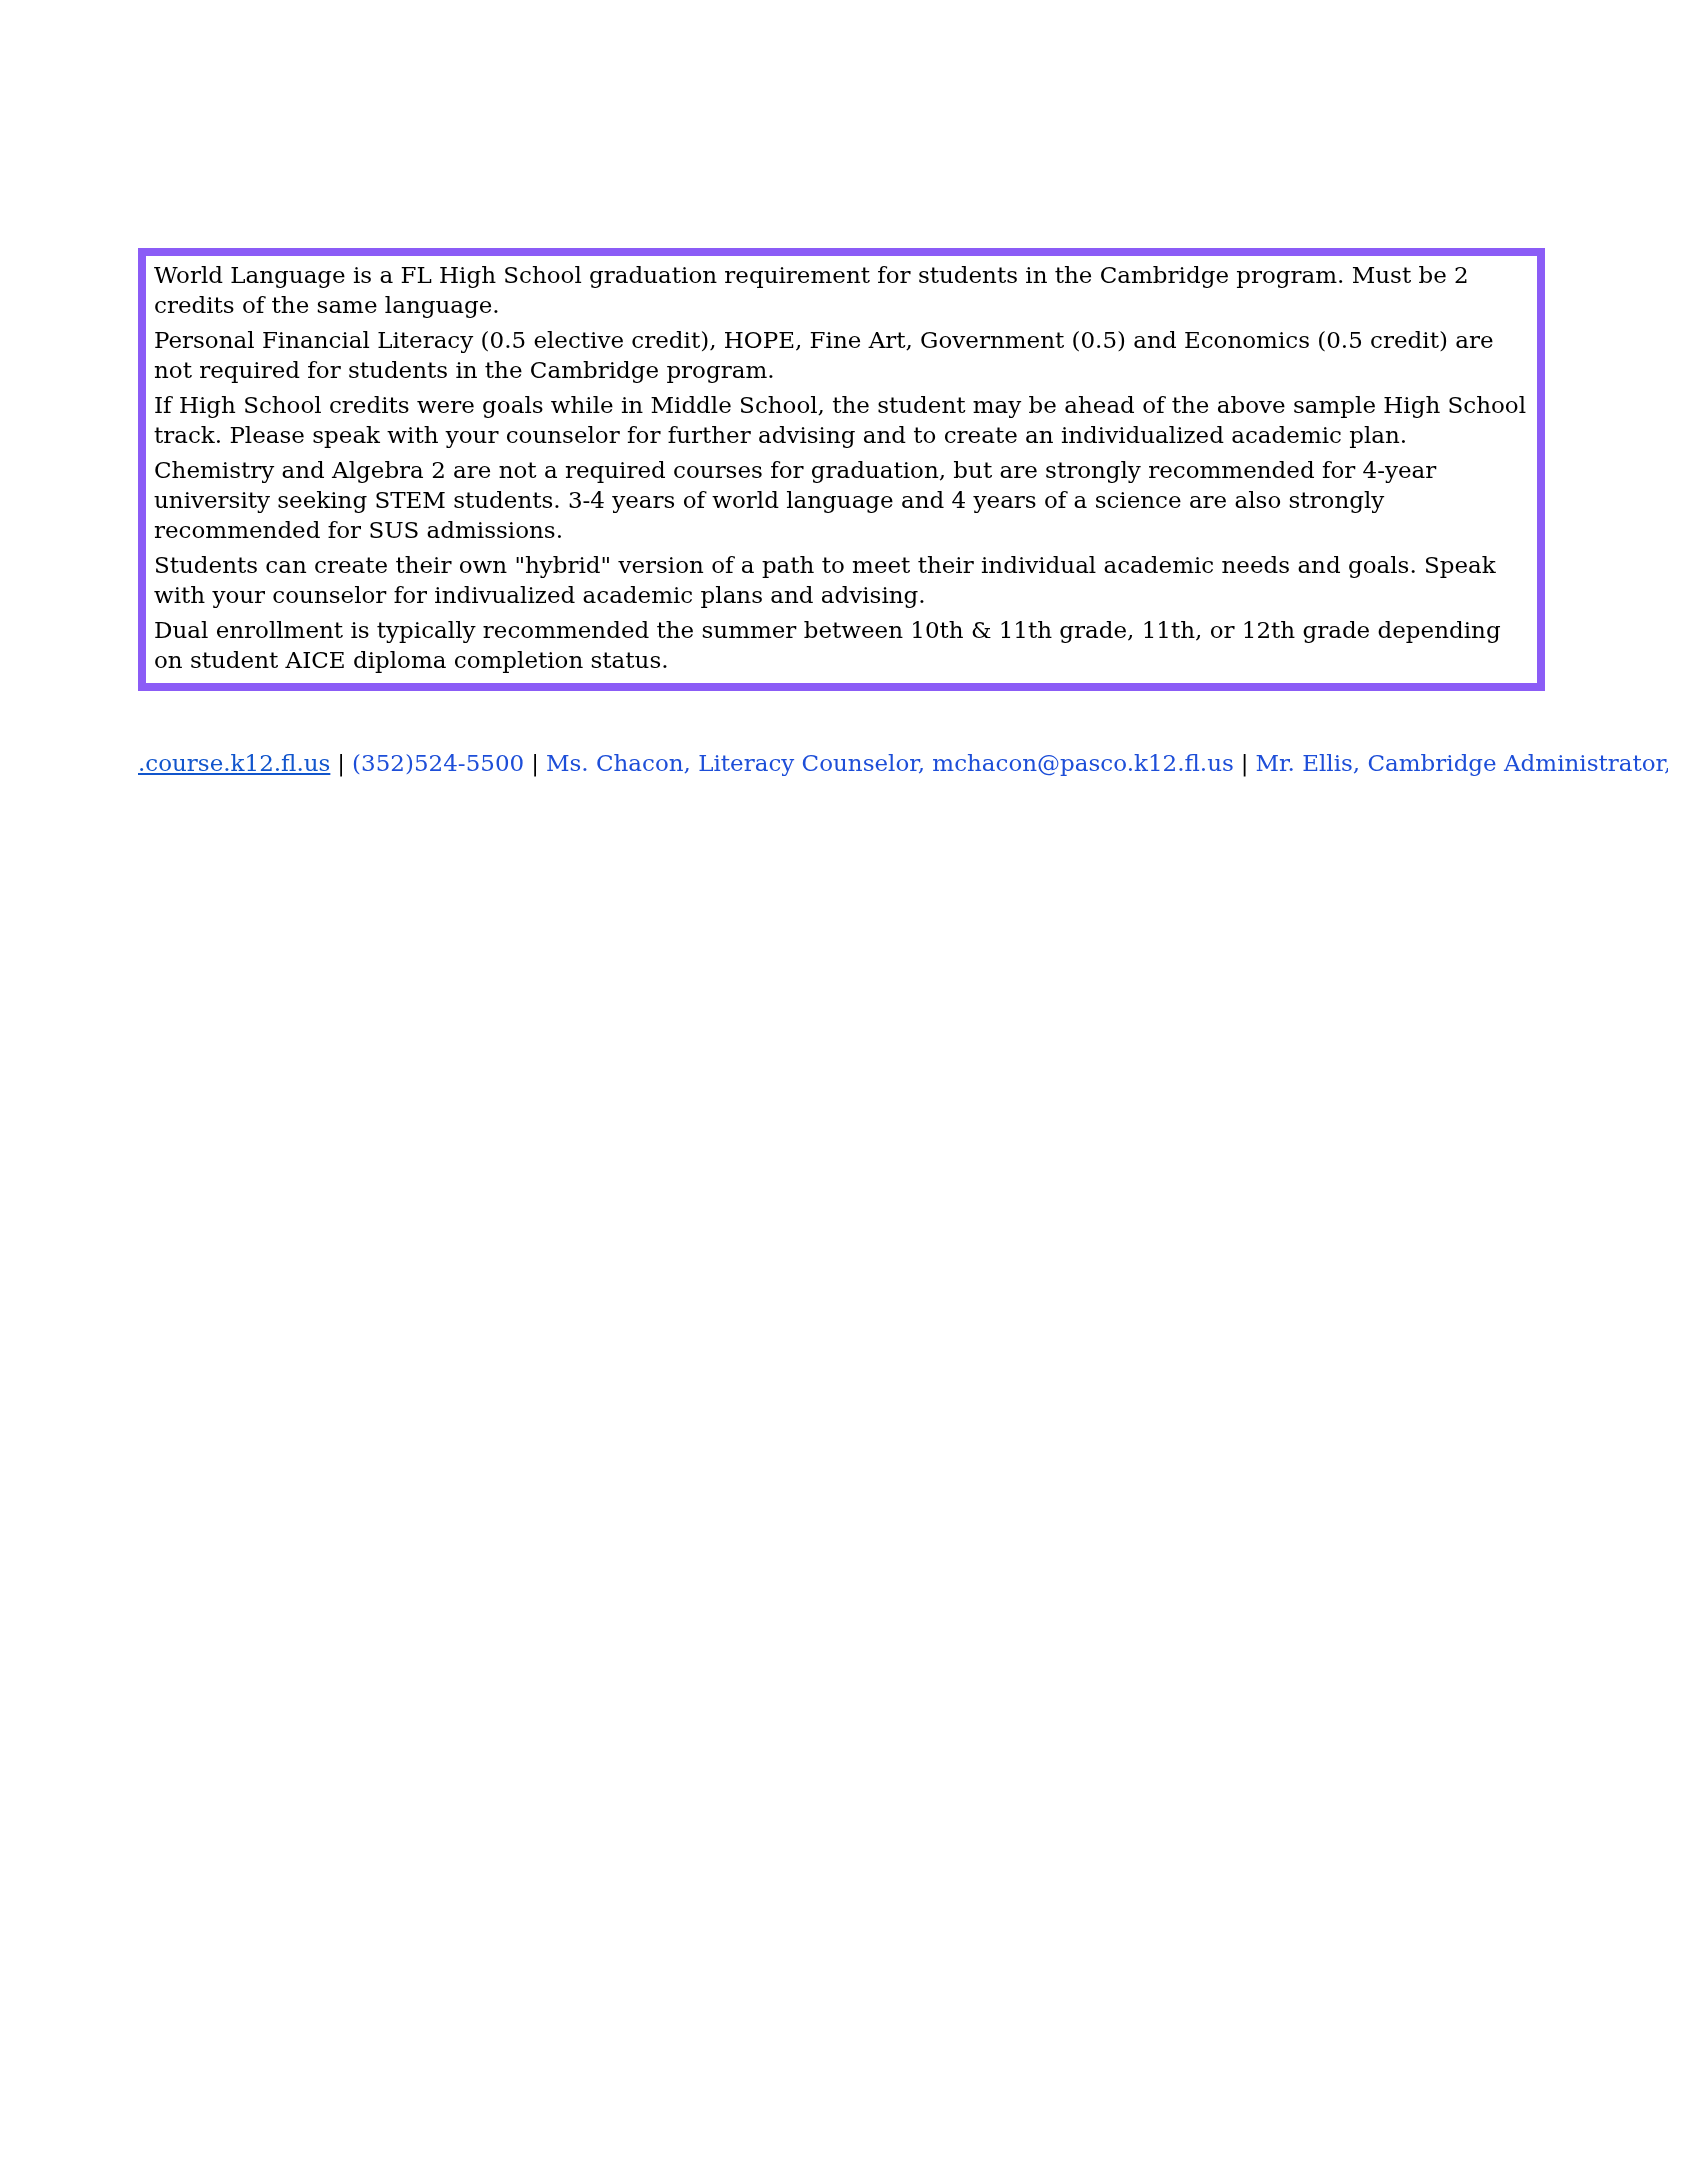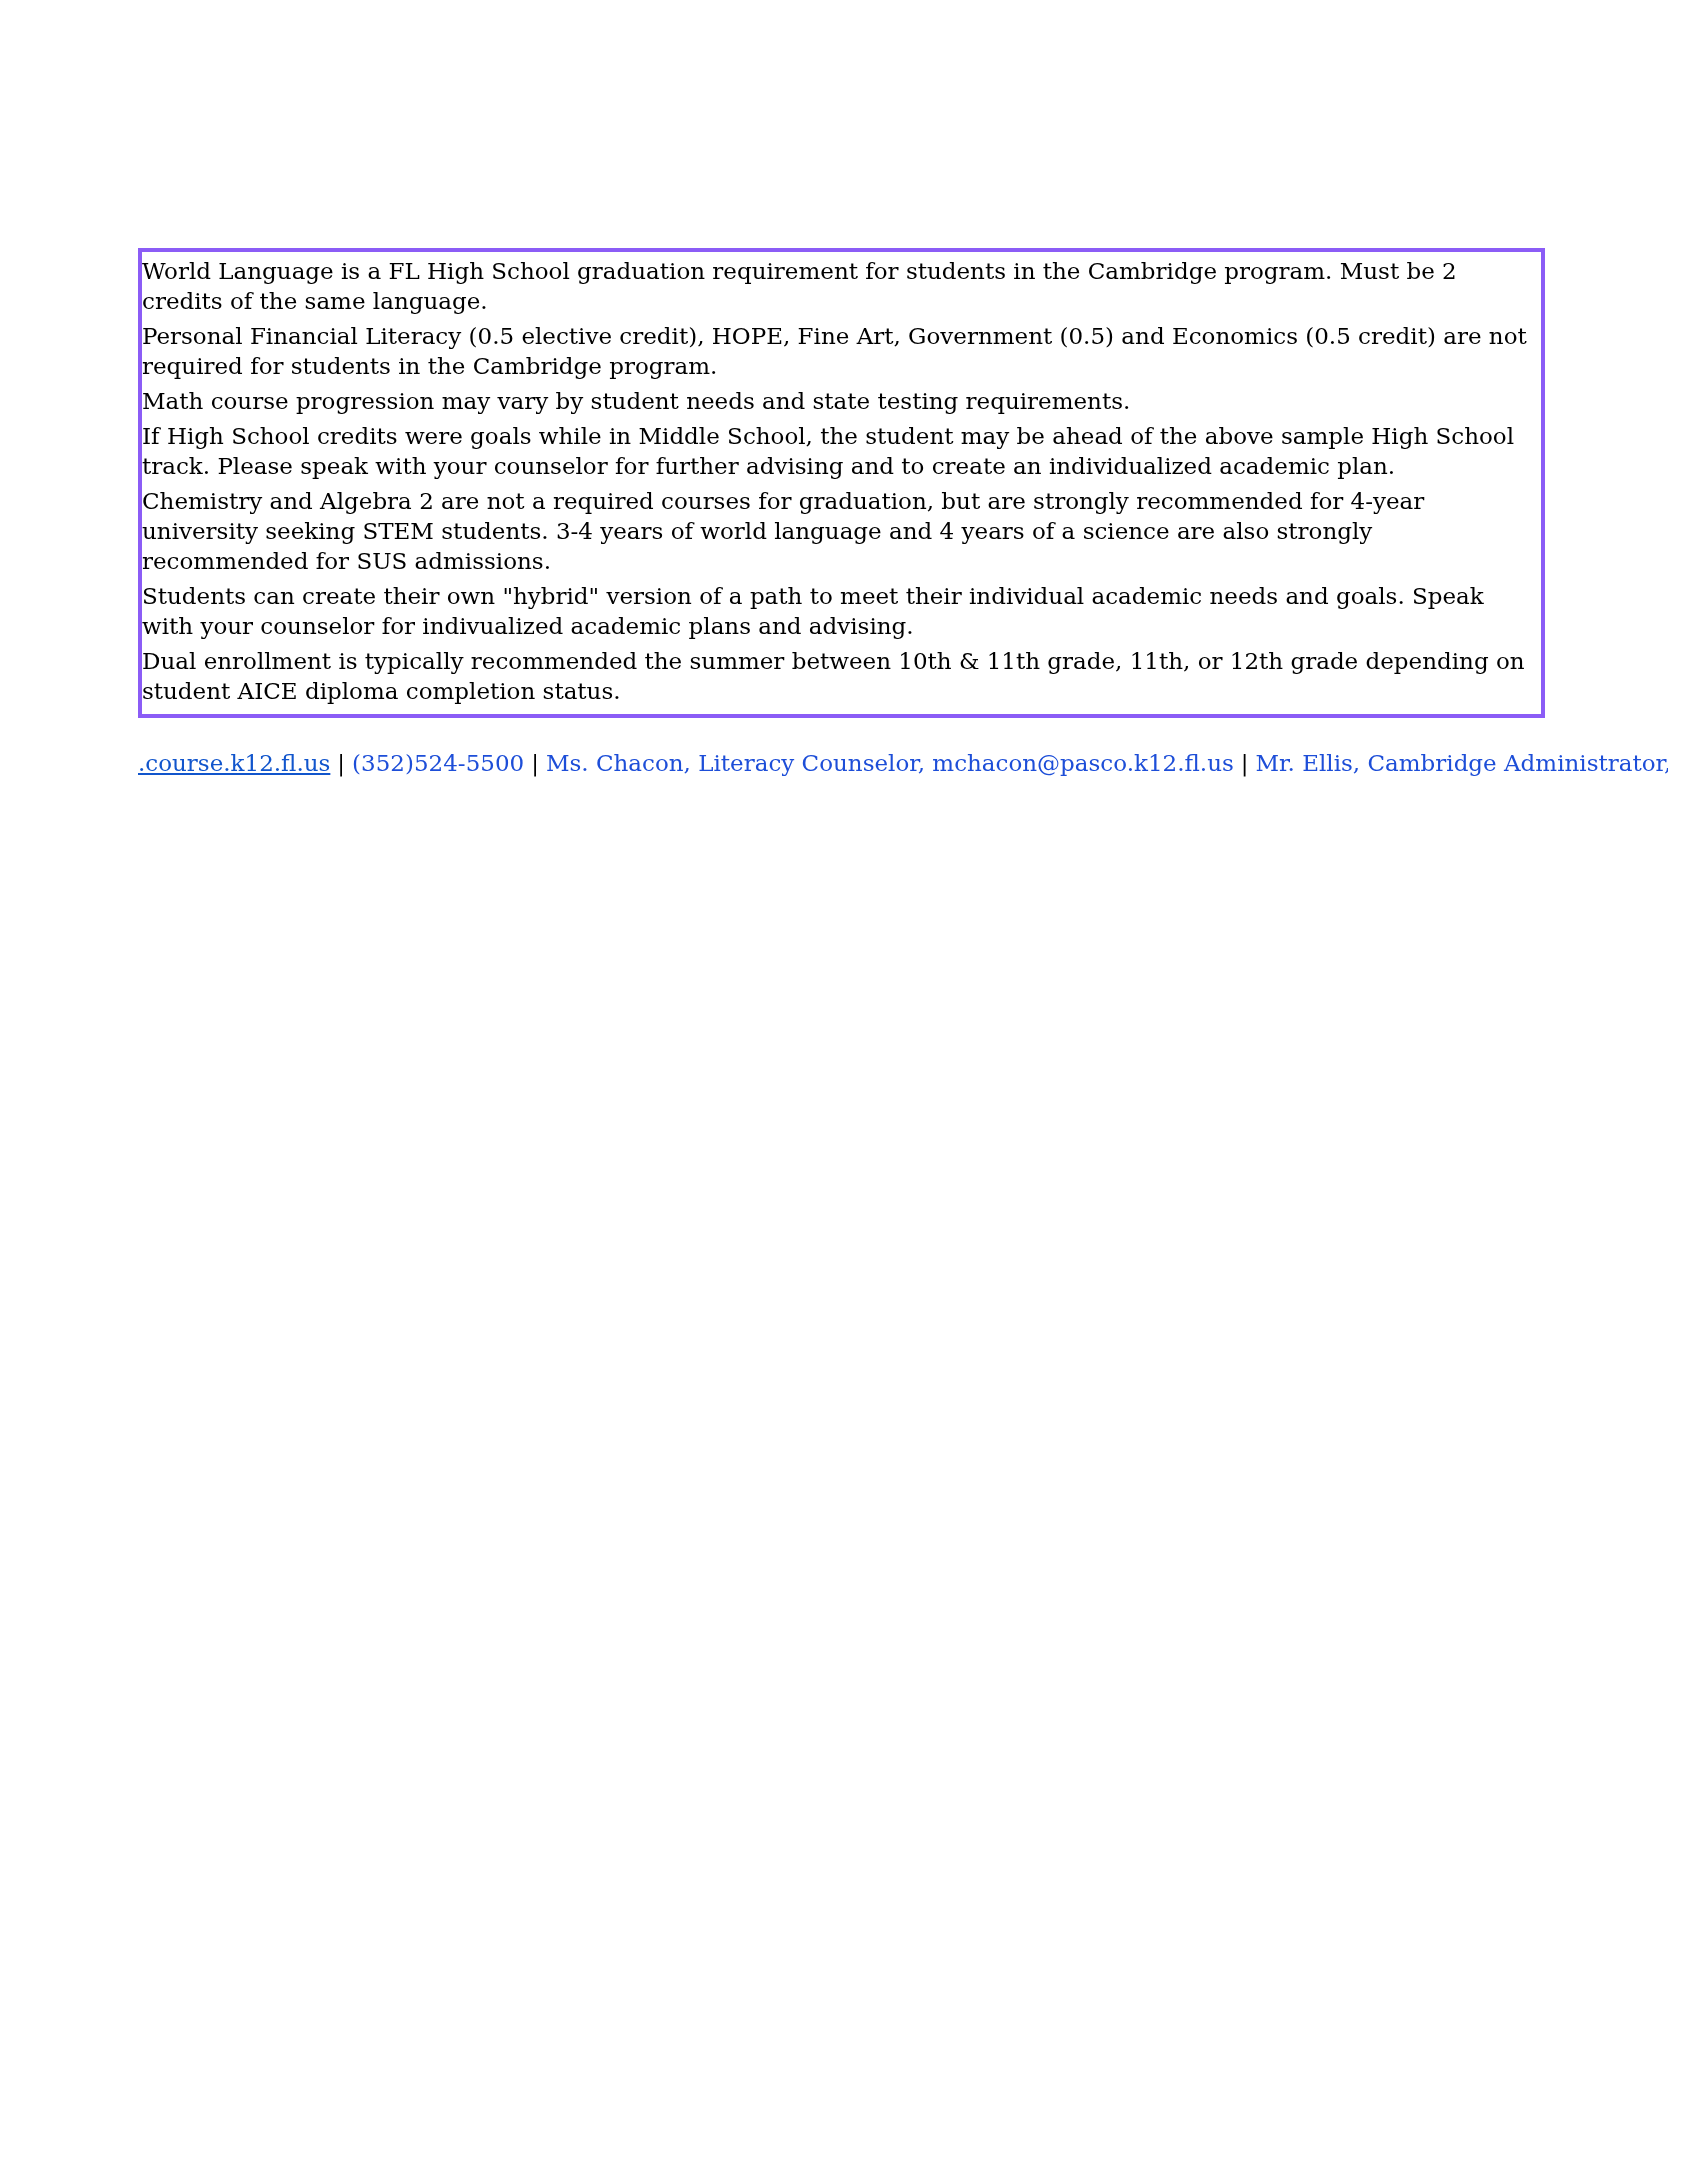--- a/index.html
+++ b/index.html
@@ -21,22 +21,22 @@
     width: 1683px;
     height: 2178px;
     background: #ffffff;
   }
   .notes-box {
     position: absolute;
     left: 138px;
     top: 248px;
     width: 1407px;
     box-sizing: border-box;
-    border: 4px solid #8b5cf6;
-    padding: 4px 8px 8px 0;
+    border: 8px solid #8b5cf6;
+    padding: 4px 8px 8px 8px;
     background: #ffffff;
   }
   .notes-box p {
     margin: 0 0 5px 0;
     font-size: 23px;
     line-height: 30px;
     letter-spacing: 0px;
   }
   .notes-box p:last-child {
     margin-bottom: 0;
@@ -65,21 +65,20 @@
   }
 </style>
 </head>
 <body>
 
 <div class="page">
 
   <div class="notes-box">
     <p>World Language is a FL High School graduation requirement for students in the Cambridge program. Must be 2 credits of the same language.</p>
     <p>Personal Financial Literacy (0.5 elective credit), HOPE, Fine Art, Government (0.5) and Economics (0.5 credit) are not required for students in the Cambridge program.</p>
-    <p>Math course progression may vary by student needs and state testing requirements.</p>
     <p>If High School credits were goals while in Middle School, the student may be ahead of the above sample High School track. Please speak with your counselor for further advising and to create an individualized academic plan.</p>
     <p>Chemistry and Algebra 2 are not a required courses for graduation, but are strongly recommended for 4-year university seeking STEM students. 3-4 years of world language and 4 years of a science are also strongly recommended for SUS admissions.</p>
     <p>Students can create their own "hybrid" version of a path to meet their individual academic needs and goals. Speak with your counselor for indivualized academic plans and advising.</p>
     <p>Dual enrollment is typically recommended the summer between 10th &amp; 11th grade, 11th, or 12th grade depending on student AICE diploma completion status.</p>
   </div>
 
   <div class="footer-line">
     <a class="site-link seg">.course.k12.fl.us</a><span class="sep">|</span><span class="seg">(352)524-5500</span><span class="sep">|</span><span class="seg">Ms. Chacon, Literacy Counselor, mchacon@pasco.k12.fl.us</span><span class="sep">|</span><span class="seg">Mr. Ellis, Cambridge Administrator, pellis@k12.f</span>
   </div>
 

